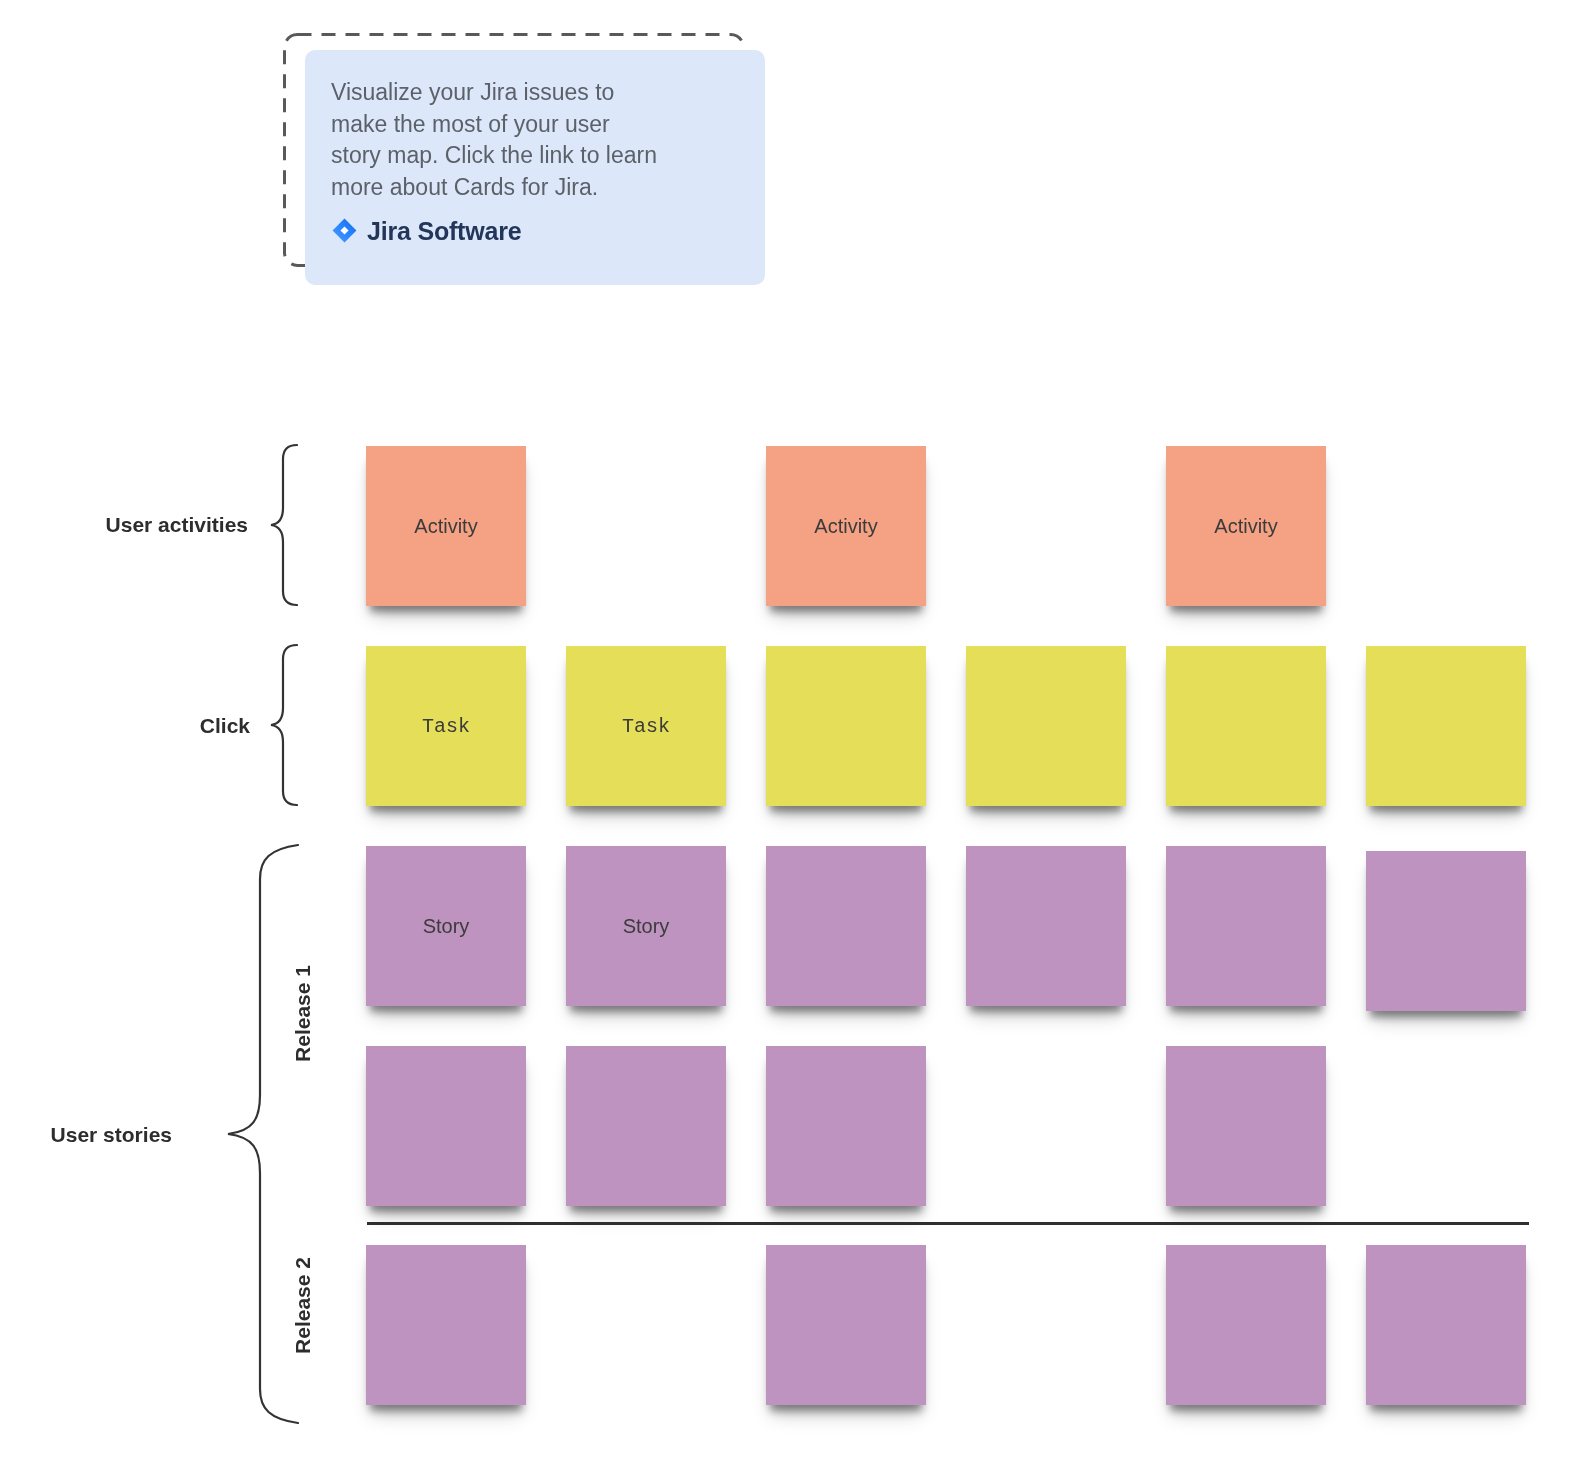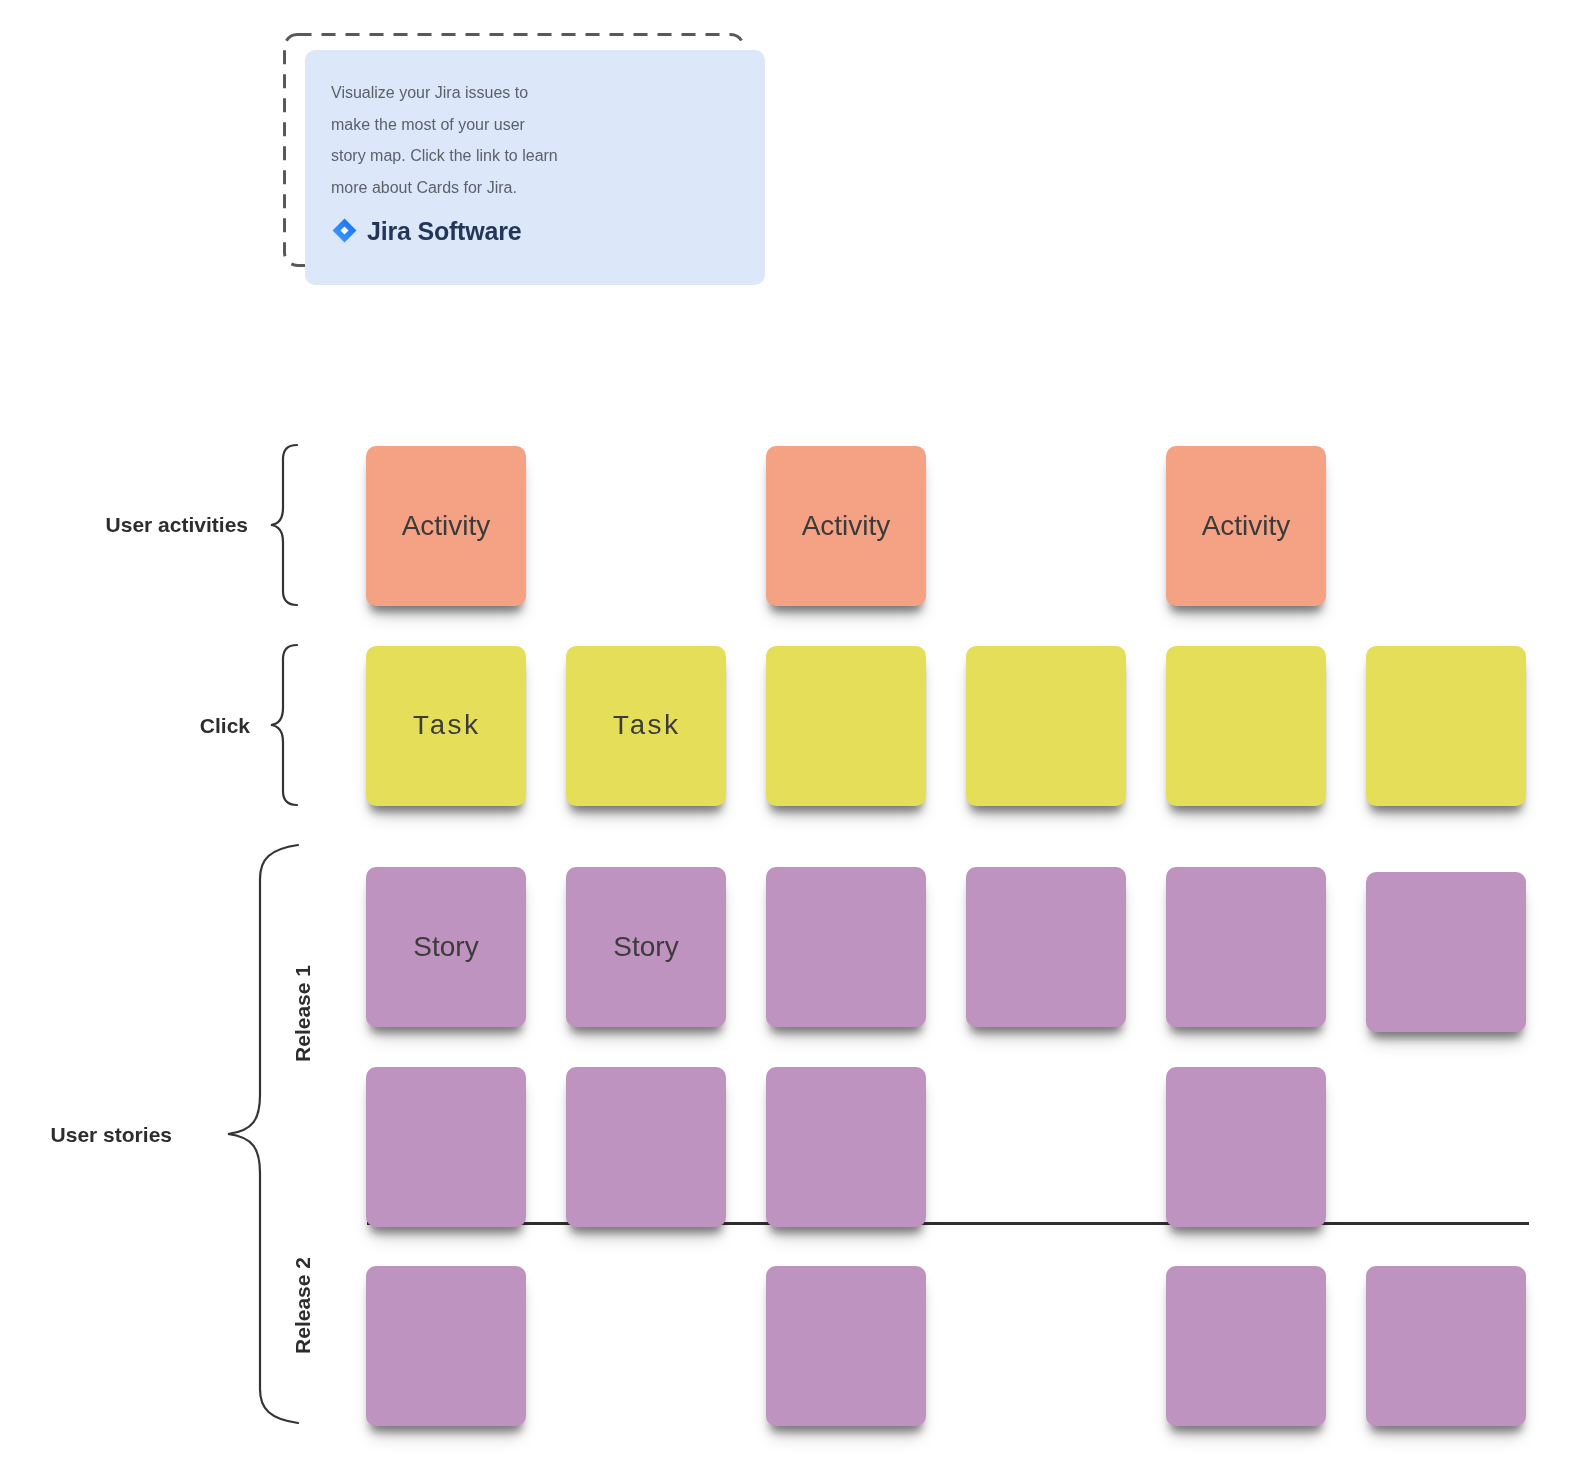--- a/index.html
+++ b/index.html
@@ -16,21 +16,21 @@
   .callout{
     position:absolute;left:305px;top:50px;width:460px;height:235px;
     background:var(--callout-bg,#dce8fa);
     border-radius:10px;
     box-sizing:border-box;
     padding:27px 26px 0 26px;
     cursor:pointer;
   }
   .callout p{
     margin:0 0 14px 0;
-    font-size:16px;line-height:31.5px;
+    font-size:23px;line-height:31.5px;
     color:#5c6169;
     white-space:pre-line;
   }
   .brand-row{display:flex;gap:9px;}
   .brand-row .wordmark{
     font-size:25px;font-weight:600;color:#23365a;letter-spacing:-0.2px;
   }
 
   
   .row-label{
@@ -53,28 +53,27 @@
   .vlabel-r2{left:286px;top:1250px;}
   .brace{position:absolute;}
   .brace-activities{left:268px;top:443px;}
   .brace-tasks{left:268px;top:643px;}
   .brace-stories{left:222px;top:843px;}
 
   
   .note{
     position:absolute;width:160px;height:160px;
     display:flex;align-items:center;justify-content:center;
-    font-size:28px;color:#3b3b3b;
+    font-size:20px;color:#3b3b3b;
     box-shadow:0 10px 8px -4px rgba(0,0,0,0.42), 0 15px 18px -6px rgba(0,0,0,0.22);
     cursor:pointer;
-    border-radius:10px;
   }
   .note--activity{background:var(--activity-color,#f5a284);}
   .note--task{background:var(--task-color,#e5de58);font-family:Liberation Mono, monospace;}
-  .note--story{background:var(--story-color,#bf93c0);margin-top:21px;}
+  .note--story{background:var(--story-color,#bf93c0);}
 
   .divider{
     position:absolute;left:367px;top:1222px;width:1162px;height:3px;
     background:#2f2f2f;
   }
 </style>
 </head>
 <body>
 
 <div class="canvas">

